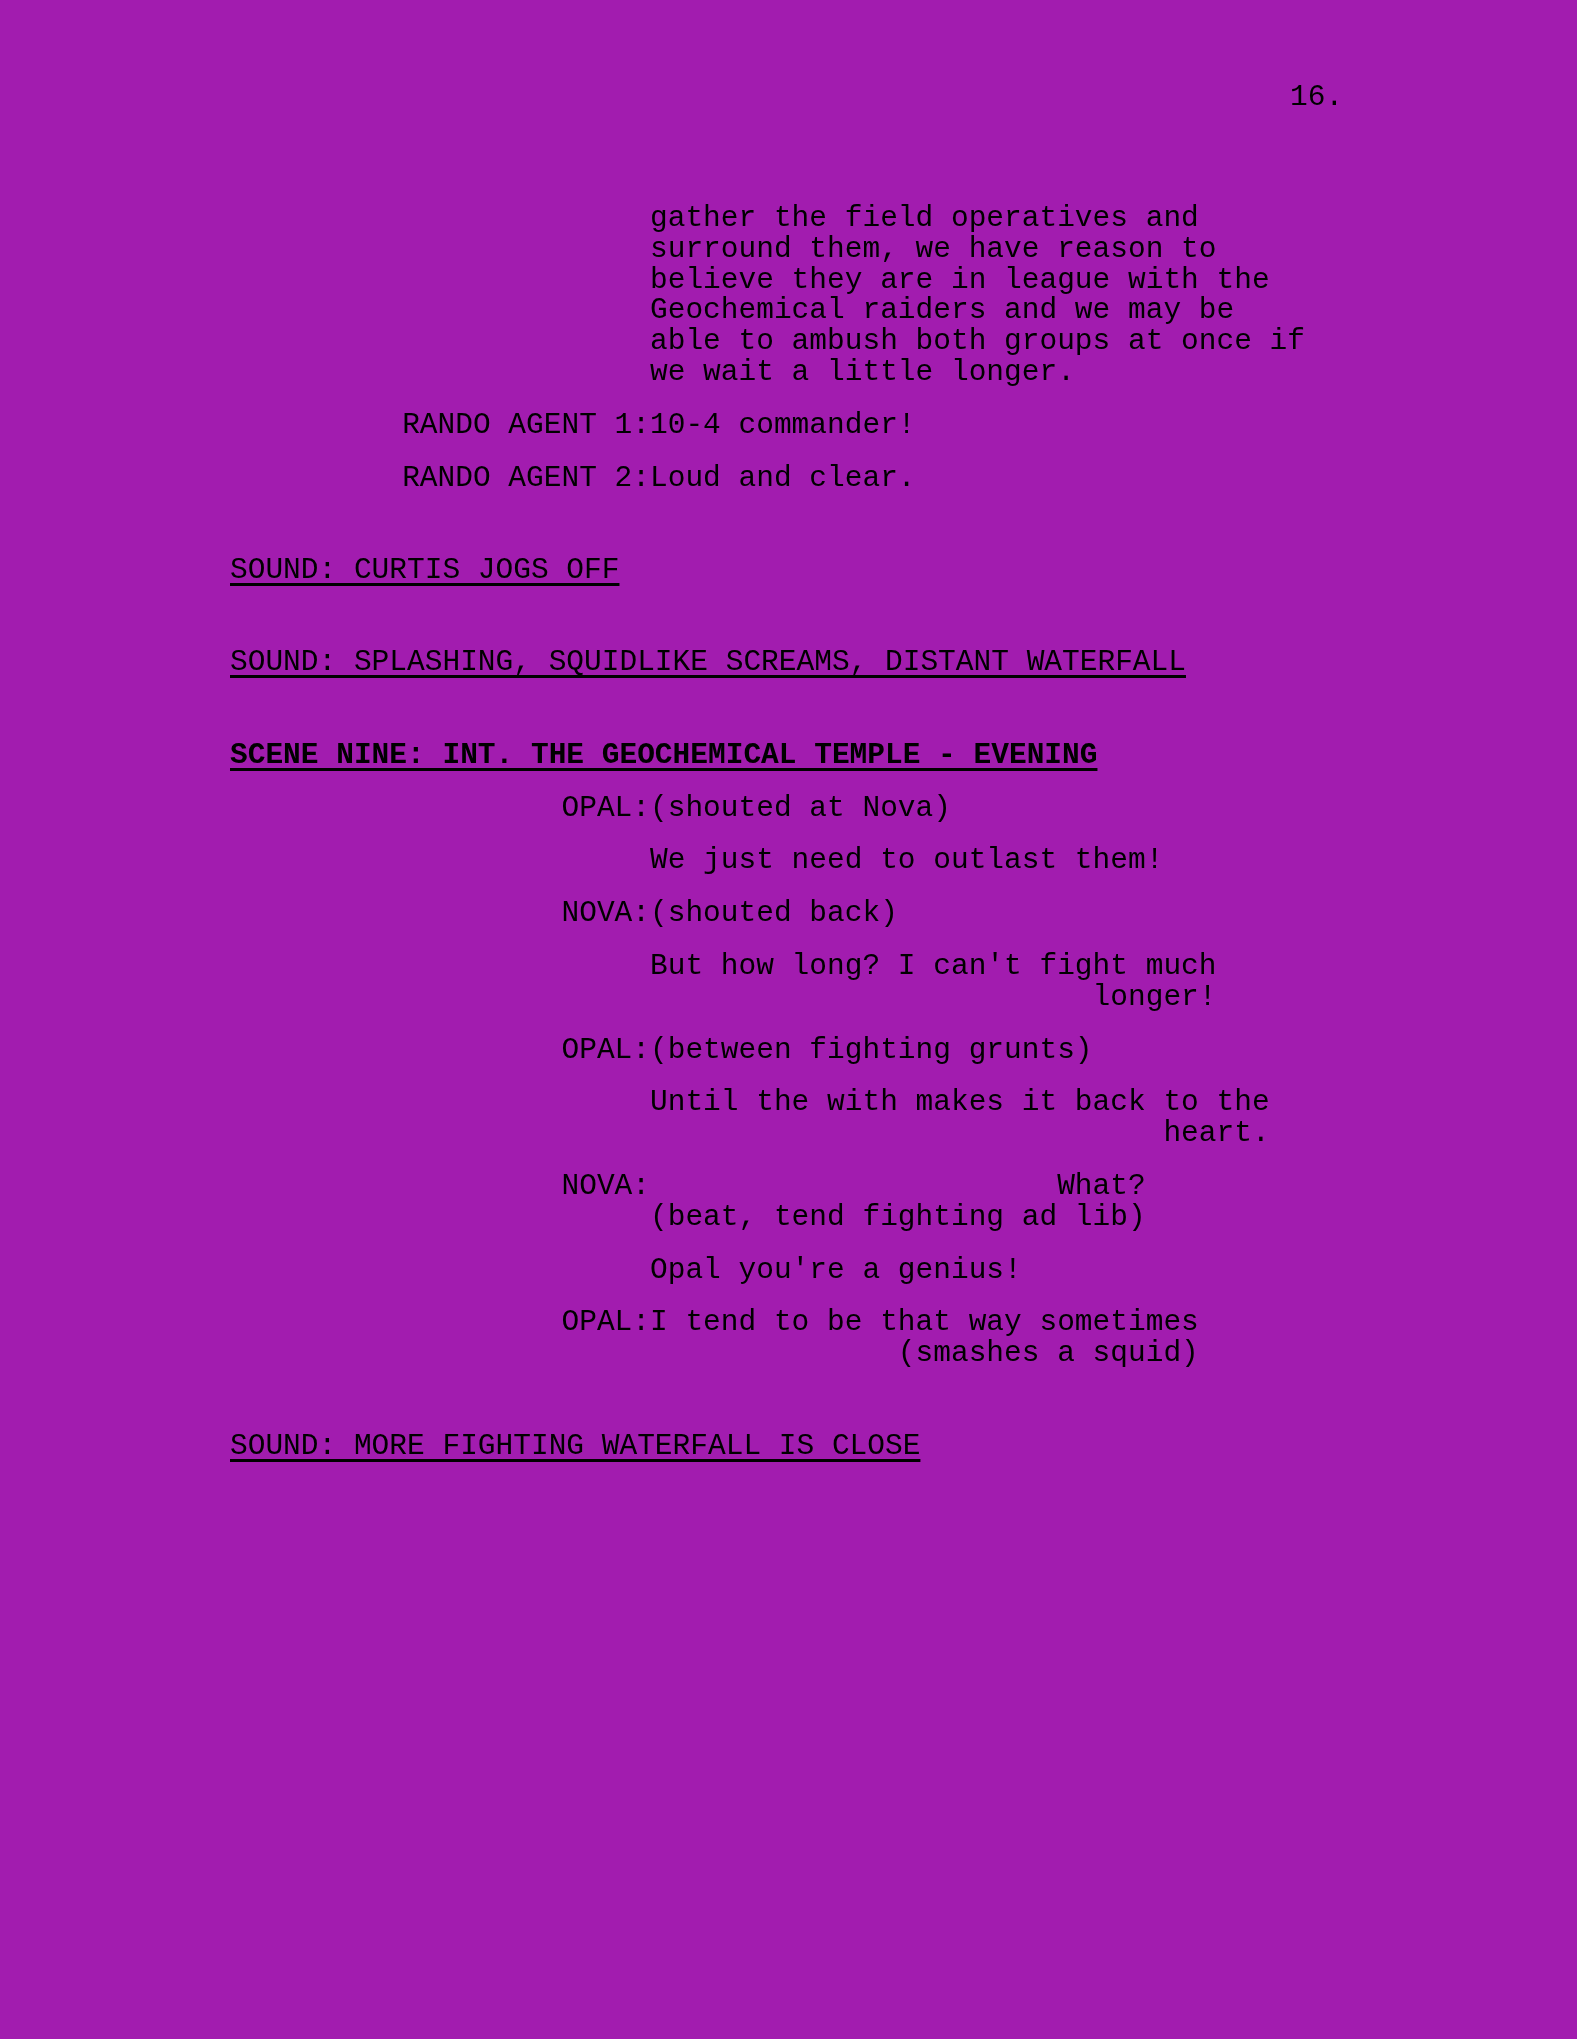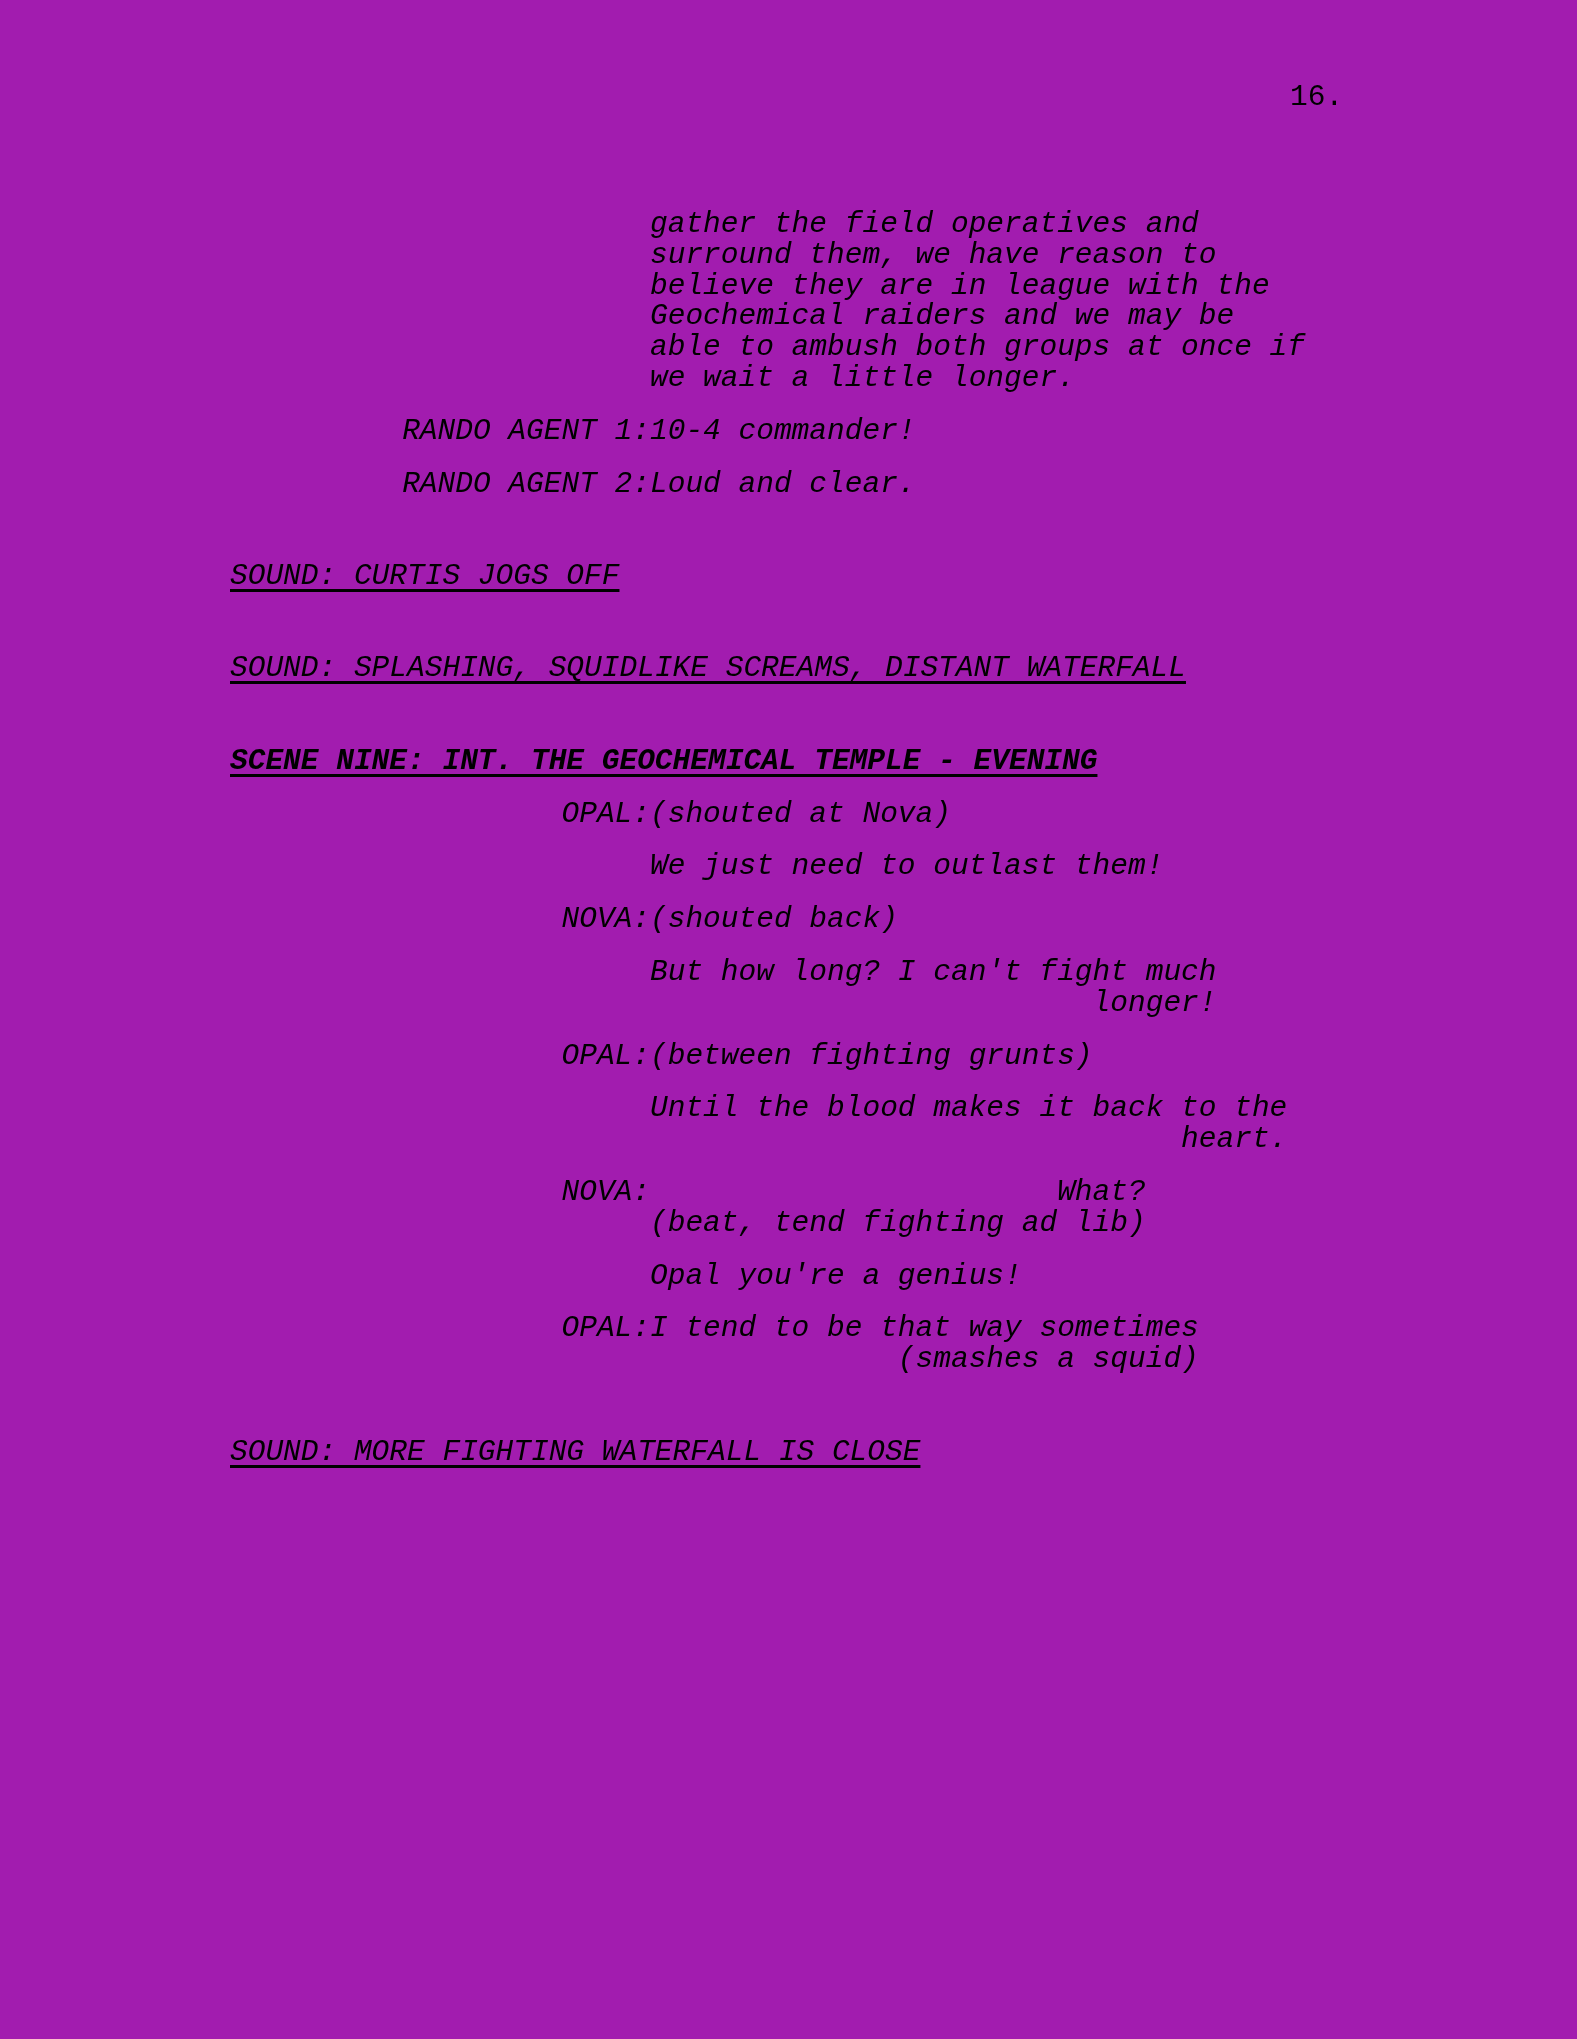--- a/index.html
+++ b/index.html
@@ -20,23 +20,22 @@
   }
   .page-number {
     position: absolute;
     left: 1290px;
     top: 82px;
     white-space: pre;
   }
   .content {
     position: absolute;
     left: 230px;
-    top: 209px;
+    top: 203px;
     width: 1230px;
-    font-style: italic;
   }
   .block {
     display: flex;
     align-items: flex-start;
   }
   .label {
     flex: 0 0 420px;
     width: 420px;
     white-space: pre;
   }
@@ -111,21 +110,21 @@
 longer!</div>
     </div>
 
     <div class="block gap1">
       <div class="label">OPAL:</div>
       <div class="text">(between fighting grunts)</div>
     </div>
 
     <div class="block gap1">
       <div class="label"></div>
-      <div class="text">Until the blood makes it back to the
+      <div class="text">Until the with makes it back to the
 heart.</div>
     </div>
 
     <div class="block gap1">
       <div class="label">NOVA:</div>
       <div class="text">What?
 (beat, tend fighting ad lib)</div>
     </div>
 
     <div class="block gap1">

